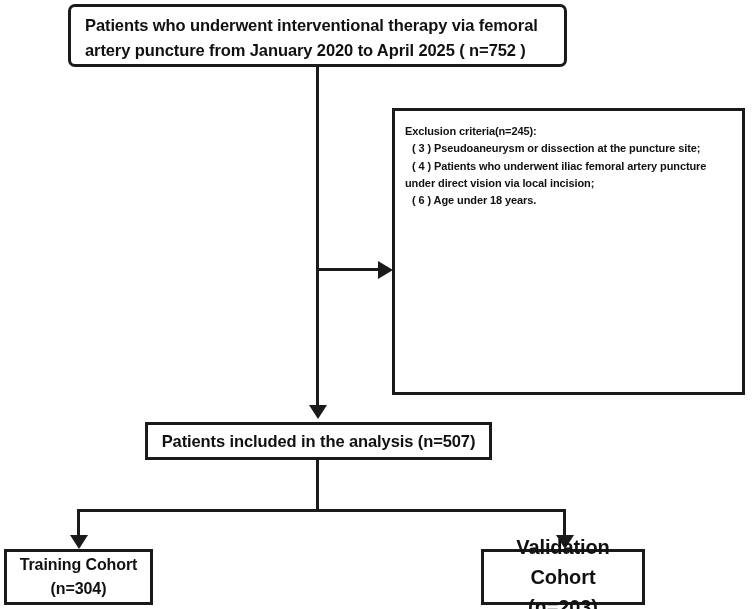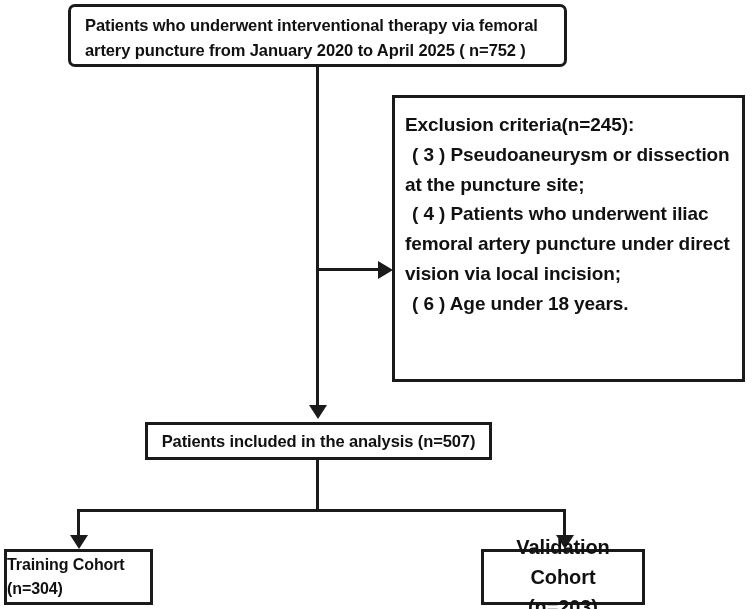--- a/index.html
+++ b/index.html
@@ -31,25 +31,25 @@
     top: 4px;
     width: 499px;
     height: 63px;
     padding: 6px 12px 0 14px;
     font-size: 16.5px;
     border-radius: 7px;
   }
   
   #node-exclusion {
     left: 392px;
-    top: 95px;
+    top: 108px;
     width: 353px;
     height: 287px;
     padding: 12px 8px 0 10px;
-    font-size: 19px;
+    font-size: 11px;
     line-height: 1.57;
   }
   #node-exclusion .excl-title { display: block; }
   #node-exclusion .excl-item  { display: block; text-indent: 7px; }
   
   #node-included {
     left: 145px;
     top: 422px;
     width: 347px;
     height: 38px;
@@ -60,21 +60,21 @@
   }
   
   #node-training {
     left: 4px;
     top: 549px;
     width: 149px;
     height: 56px;
     font-size: 16px;
     display: flex;
     flex-direction: column;
-    align-items: flex-start;
+    align-items: center;
     justify-content: center;
   }
   #node-validation {
     left: 481px;
     top: 549px;
     width: 164px;
     height: 56px;
     font-size: 20px;
     display: flex;
     flex-direction: column;

